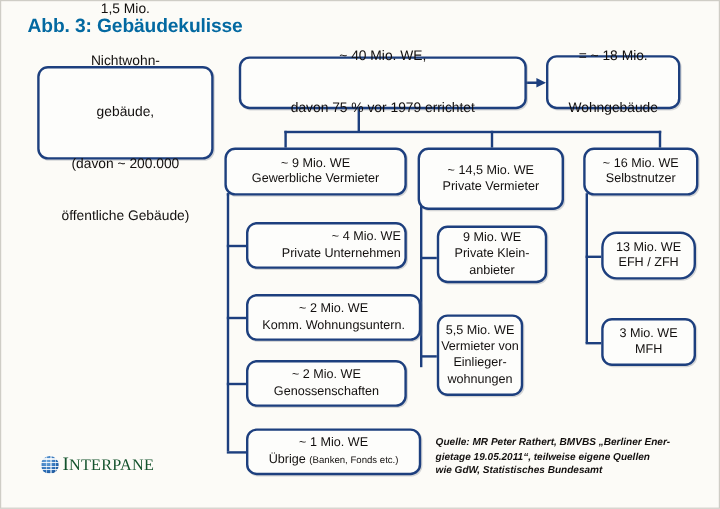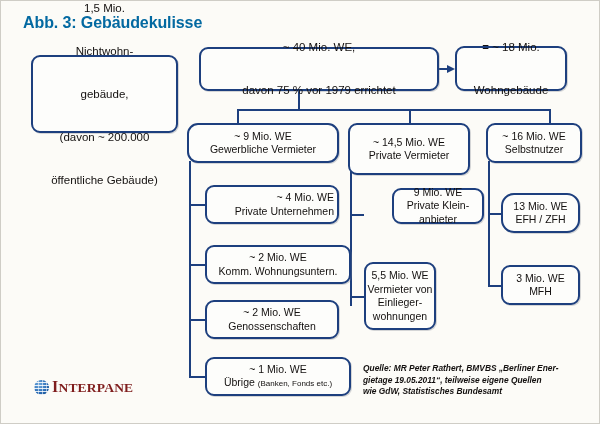--- a/index.html
+++ b/index.html
@@ -67,21 +67,21 @@
   }
   #logo .globe{
     width:15px;height:15px;border-radius:50%;
     background:
       repeating-linear-gradient(0deg, rgba(255,255,255,.85) 0 1px, rgba(255,255,255,0) 1px 3px),
       repeating-linear-gradient(90deg, rgba(255,255,255,.55) 0 1px, rgba(255,255,255,0) 1px 4px),
       radial-gradient(circle at 35% 32%, #6fa8dc 0%, #2a6cb5 55%, #14437f 100%);
     flex:none;
   }
   #logo .wordmark{
-    font-size:13.5px;font-weight:bold;color:#7f1d1d;
+    font-size:13.5px;font-weight:normal;color:#14532d;
     letter-spacing:0.2px;line-height:13.5px;
     font-family:"Liberation Serif", serif;
   }
   #logo .wordmark .cap{font-size:16px;}
 </style>
 </head>
 <body>
 
 <div id="canvas">
 
@@ -127,21 +127,21 @@
   <div class="box big" style="left:198px;top:46px;width:240px;height:44px;">
     <span class="ln">~ 40 Mio. WE,</span>
     <span class="ln">davon 75 % vor 1979 errichtet</span>
   </div>
 
   <div class="box big" style="left:454px;top:45px;width:112px;height:45px;">
     <span class="ln">= ~ 18 Mio.</span>
     <span class="ln">Wohngebäude</span>
   </div>
 
-  <div class="box" style="left:186px;top:122px;width:152px;height:40px;border-radius:11px;">
+  <div class="box" style="left:186px;top:122px;width:152px;height:40px;">
     <span class="ln">~ 9 Mio. WE</span>
     <span class="ln">Gewerbliche Vermieter</span>
   </div>
 
   <div class="box" style="left:347px;top:122px;width:122px;height:52px;">
     <span class="ln">~ 14,5 Mio. WE</span>
     <span class="ln">Private Vermieter</span>
   </div>
 
   <div class="box" style="left:485px;top:122px;width:96px;height:40px;">
@@ -162,21 +162,21 @@
   <div class="box" style="left:204px;top:299px;width:134px;height:39px;">
     <span class="ln">~ 2 Mio. WE</span>
     <span class="ln">Genossenschaften</span>
   </div>
 
   <div class="box" style="left:204px;top:356px;width:146px;height:39px;">
     <span class="ln">~ 1 Mio. WE</span>
     <span class="ln"><span>Übrige</span> <span class="small">(Banken, Fonds etc.)</span></span>
   </div>
 
-  <div class="box" style="left:363px;top:187px;width:92px;height:36px;margin-left:28px;">
+  <div class="box" style="left:363px;top:187px;width:92px;height:48px;">
     <span class="ln">9 Mio. WE</span>
     <span class="ln">Private Klein-</span>
     <span class="ln">anbieter</span>
   </div>
 
   <div class="box" style="left:363px;top:261px;width:72px;height:68px;">
     <span class="ln">5,5 Mio. WE</span>
     <span class="ln">Vermieter von</span>
     <span class="ln">Einlieger-</span>
     <span class="ln">wohnungen</span>

